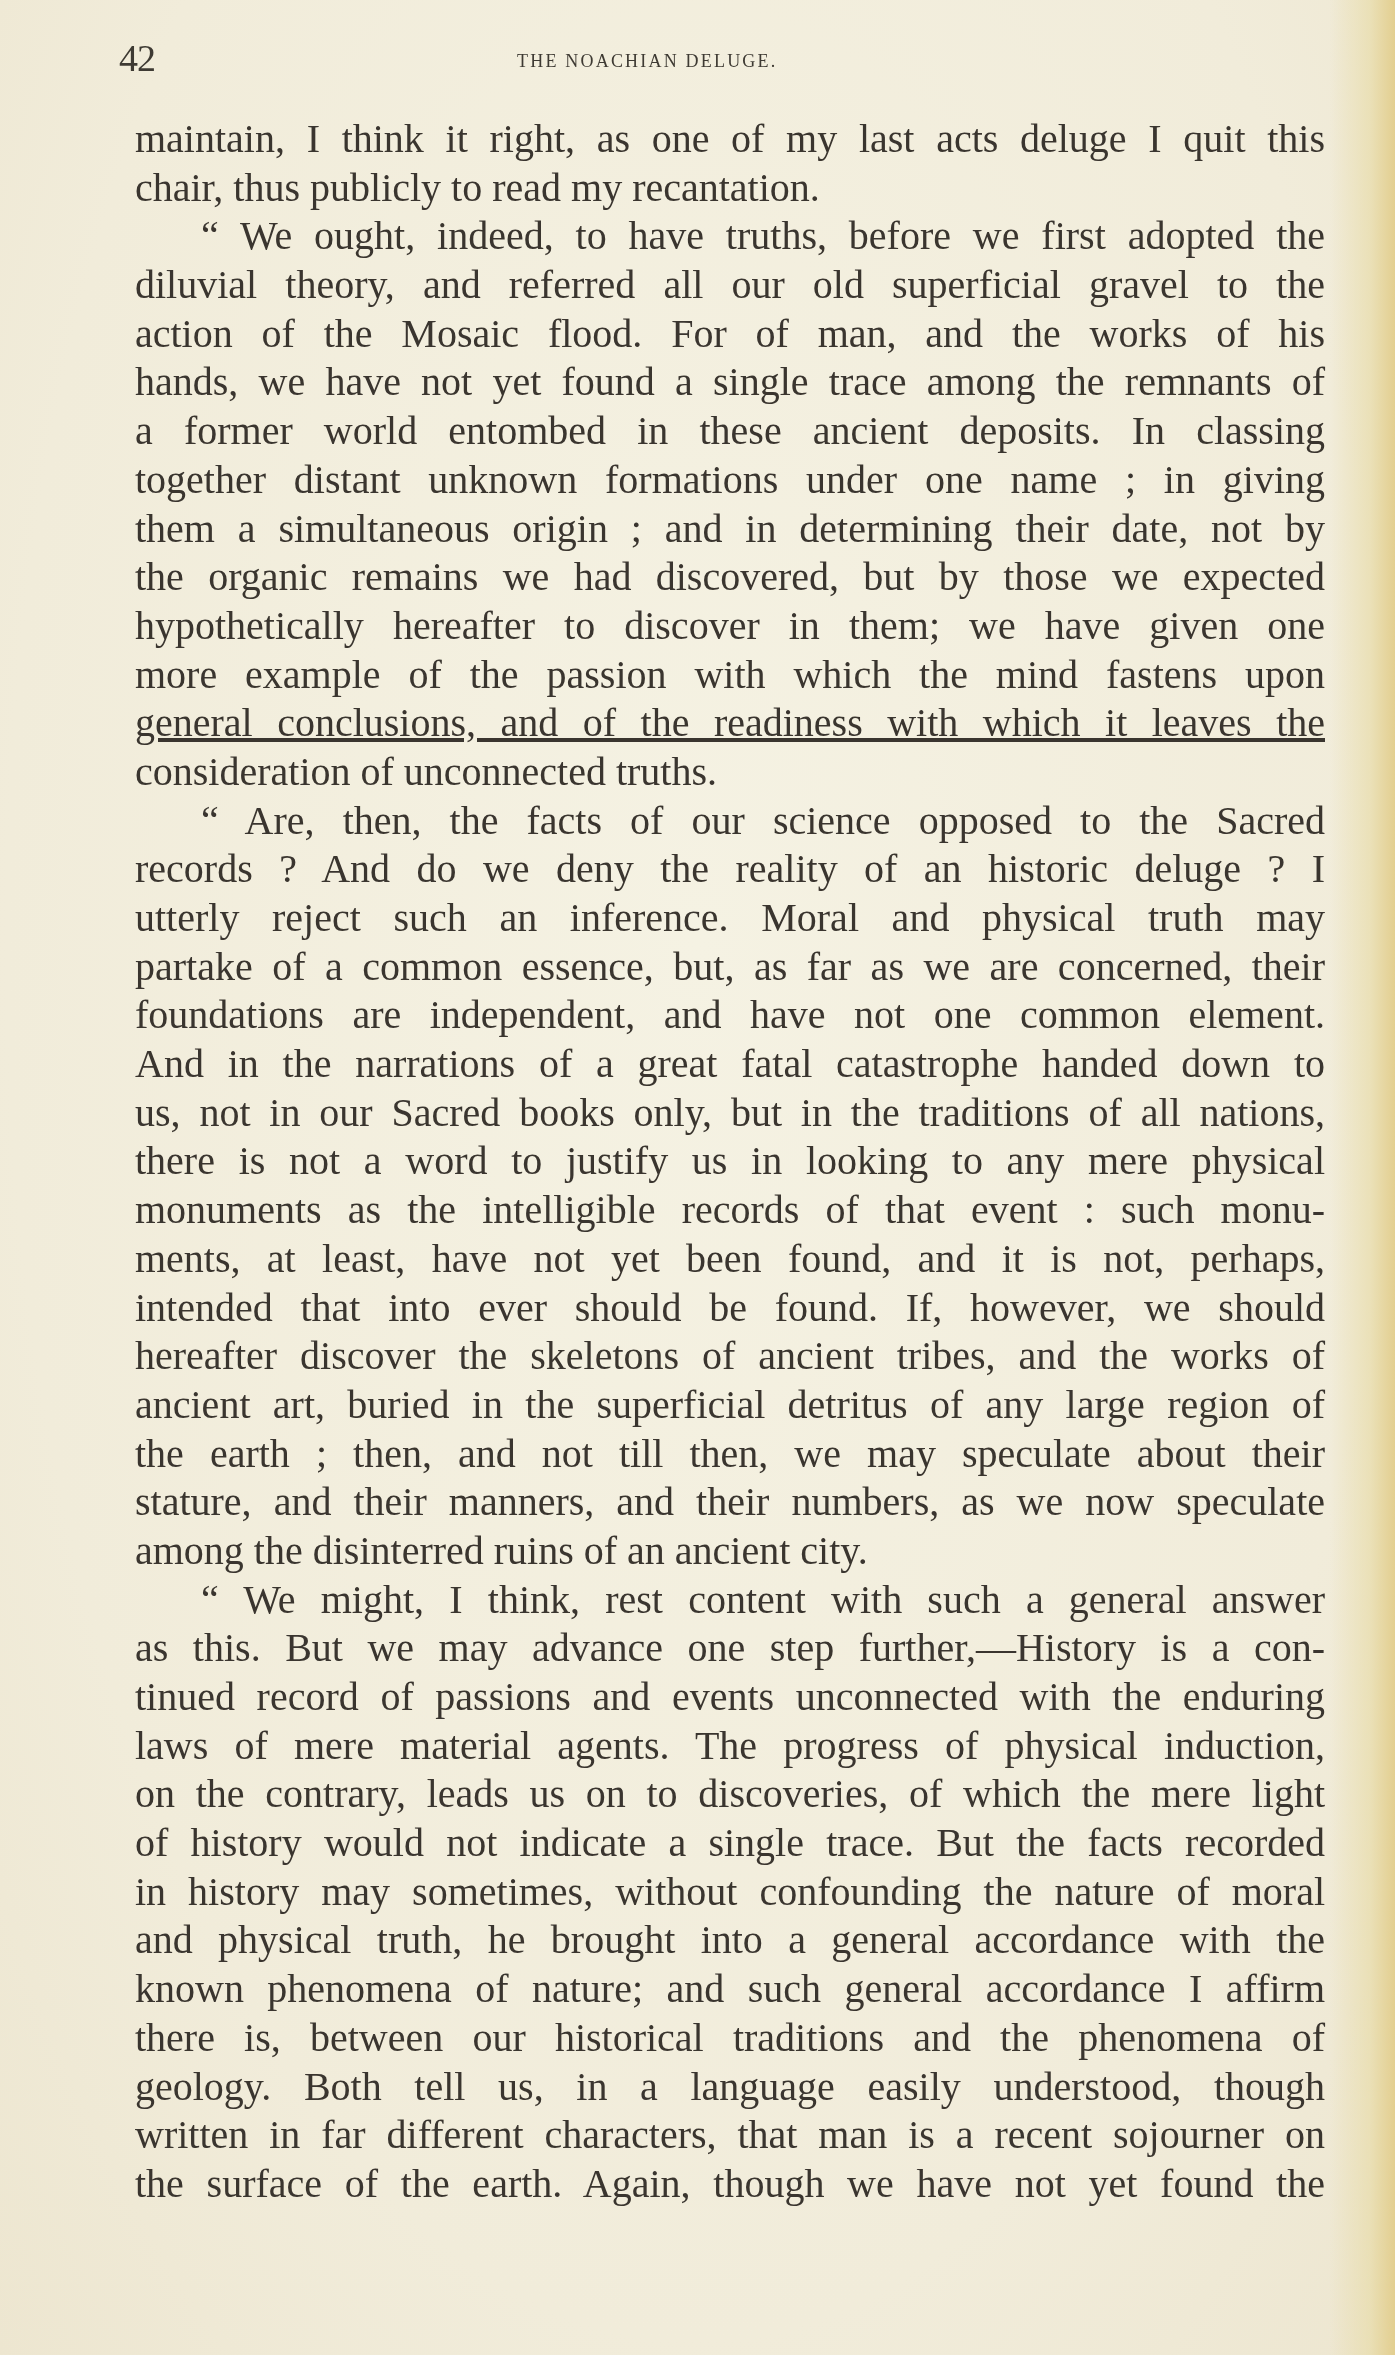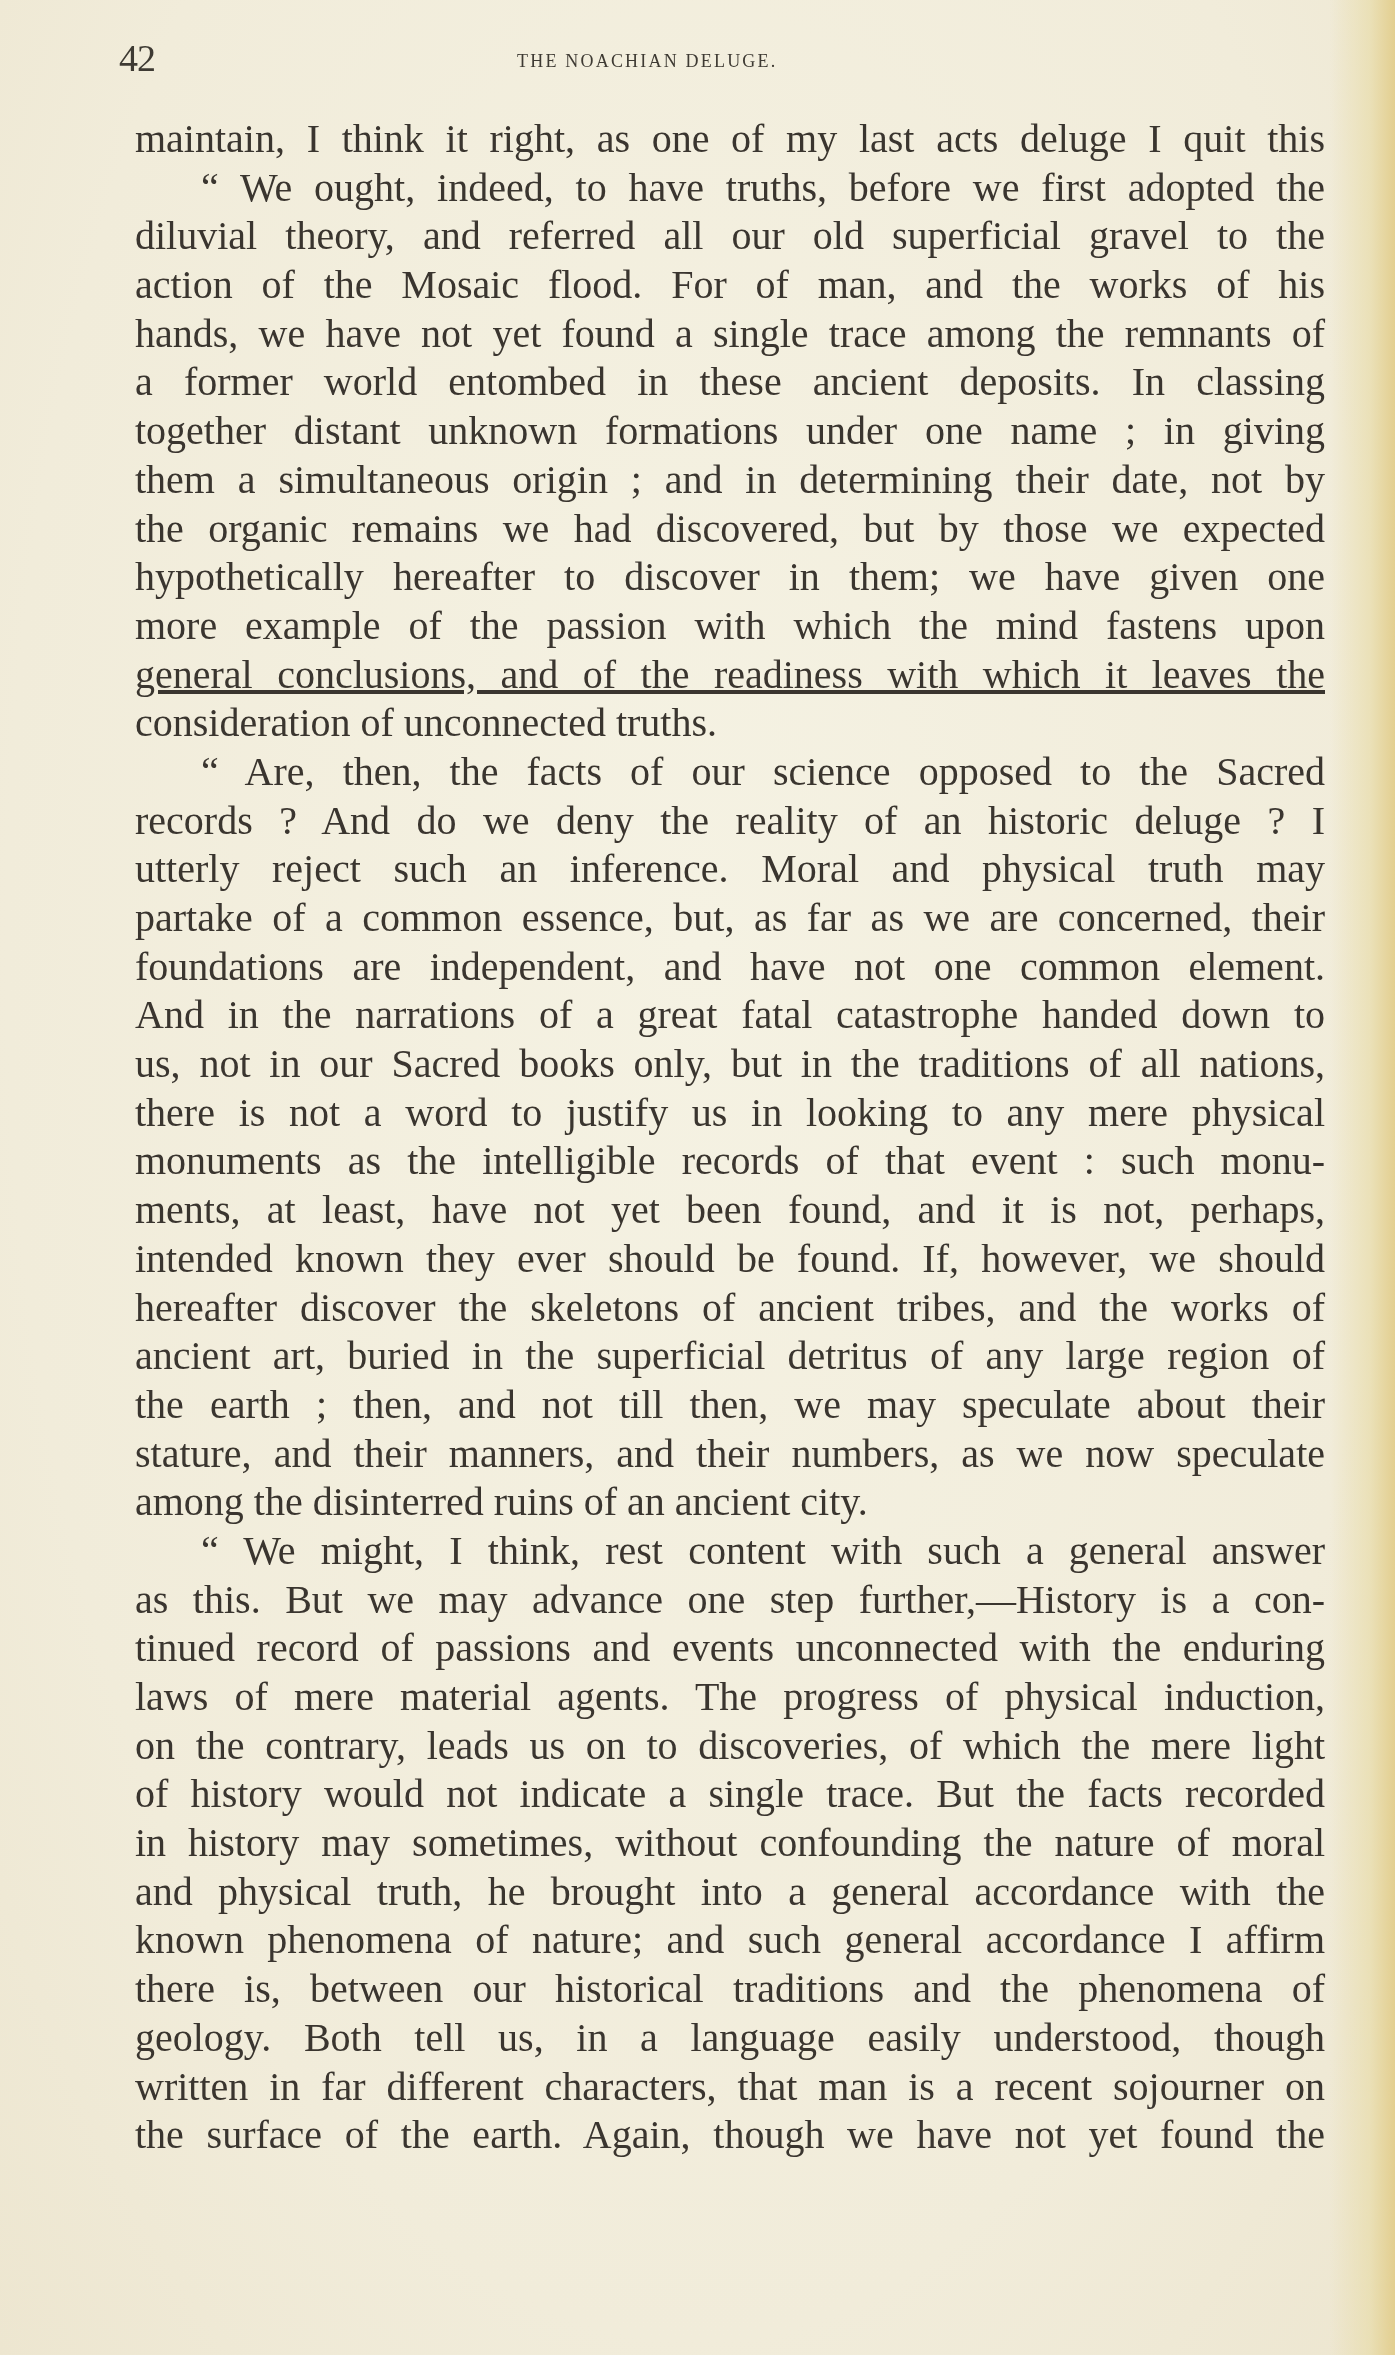--- a/index.html
+++ b/index.html
@@ -42,20 +42,21 @@
 </head>
 <body>
 
 <div class="page">
   <div class="running-head">
     <span class="page-number">42</span>
     <span class="running-title">THE NOACHIAN DELUGE.</span>
   </div>
   <div class="body-text" id="body-text">
       <span class="line" style="display: block;">maintain, I think it right, as one of my last acts deluge I quit this</span>
+      <span class="line last" style="display: block;">chair, thus publicly to read my recantation.</span>
       <span class="line indent" style="display: block;">“ We ought, indeed, to have truths, before we first adopted the</span>
       <span class="line" style="display: block;">diluvial theory, and referred all our old superficial gravel to the</span>
       <span class="line" style="display: block;">action of the Mosaic flood. For of man, and the works of his</span>
       <span class="line" style="display: block;">hands, we have not yet found a single trace among the remnants of</span>
       <span class="line" style="display: block;">a former world entombed in these ancient deposits. In classing</span>
       <span class="line" style="display: block;">together distant unknown formations under one name ; in giving</span>
       <span class="line" style="display: block;">them a simultaneous origin ; and in determining their date, not by</span>
       <span class="line" style="display: block;">the organic remains we had discovered, but by those we expected</span>
       <span class="line" style="display: block;">hypothetically hereafter to discover in them; we have given one</span>
       <span class="line" style="display: block;">more example of the passion with which the mind fastens upon</span>
@@ -64,21 +65,21 @@
       <span class="line indent" style="display: block;">“ Are, then, the facts of our science opposed to the Sacred</span>
       <span class="line" style="display: block;">records ? And do we deny the reality of an historic deluge ? I</span>
       <span class="line" style="display: block;">utterly reject such an inference. Moral and physical truth may</span>
       <span class="line" style="display: block;">partake of a common essence, but, as far as we are concerned, their</span>
       <span class="line" style="display: block;">foundations are independent, and have not one common element.</span>
       <span class="line" style="display: block;">And in the narrations of a great fatal catastrophe handed down to</span>
       <span class="line" style="display: block;">us, not in our Sacred books only, but in the traditions of all nations,</span>
       <span class="line" style="display: block;">there is not a word to justify us in looking to any mere physical</span>
       <span class="line" style="display: block;">monuments as the intelligible records of that event : such monu-</span>
       <span class="line" style="display: block;">ments, at least, have not yet been found, and it is not, perhaps,</span>
-      <span class="line" style="display: block;">intended known they ever should be found. If, however, we should</span>
+      <span class="line" style="display: block;">intended that into ever should be found. If, however, we should</span>
       <span class="line" style="display: block;">hereafter discover the skeletons of ancient tribes, and the works of</span>
       <span class="line" style="display: block;">ancient art, buried in the superficial detritus of any large region of</span>
       <span class="line" style="display: block;">the earth ; then, and not till then, we may speculate about their</span>
       <span class="line" style="display: block;">stature, and their manners, and their numbers, as we now speculate</span>
       <span class="line last" style="display: block;">among the disinterred ruins of an ancient city.</span>
       <span class="line indent" style="display: block;">“ We might, I think, rest content with such a general answer</span>
       <span class="line" style="display: block;">as this. But we may advance one step further,—History is a con-</span>
       <span class="line" style="display: block;">tinued record of passions and events unconnected with the enduring</span>
       <span class="line" style="display: block;">laws of mere material agents. The progress of physical induction,</span>
       <span class="line" style="display: block;">on the contrary, leads us on to discoveries, of which the mere light</span>

